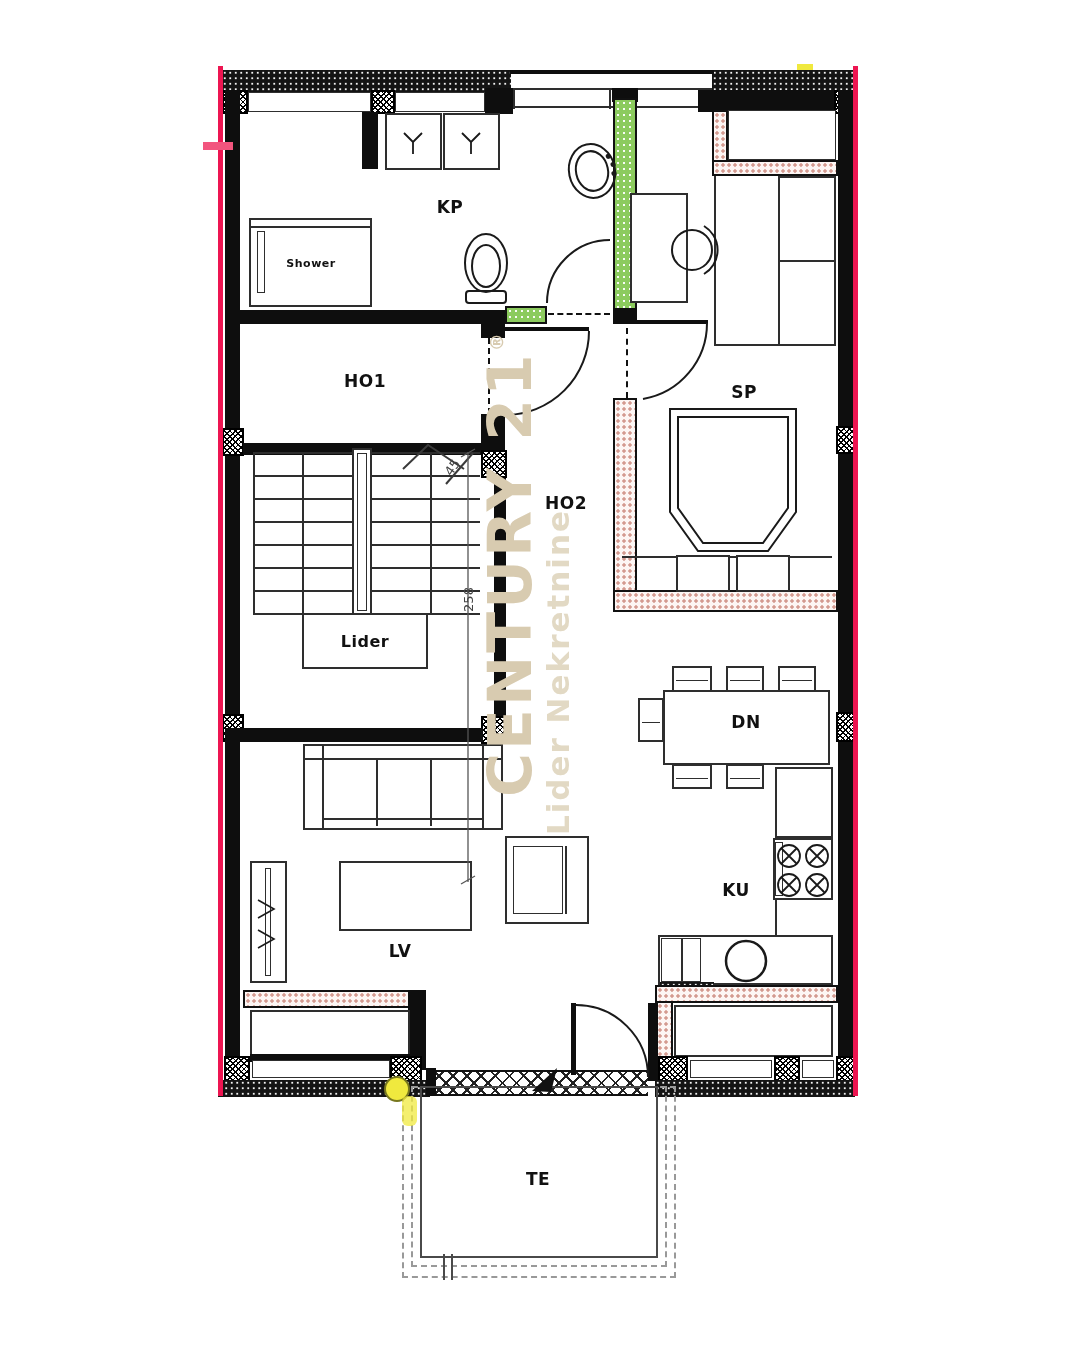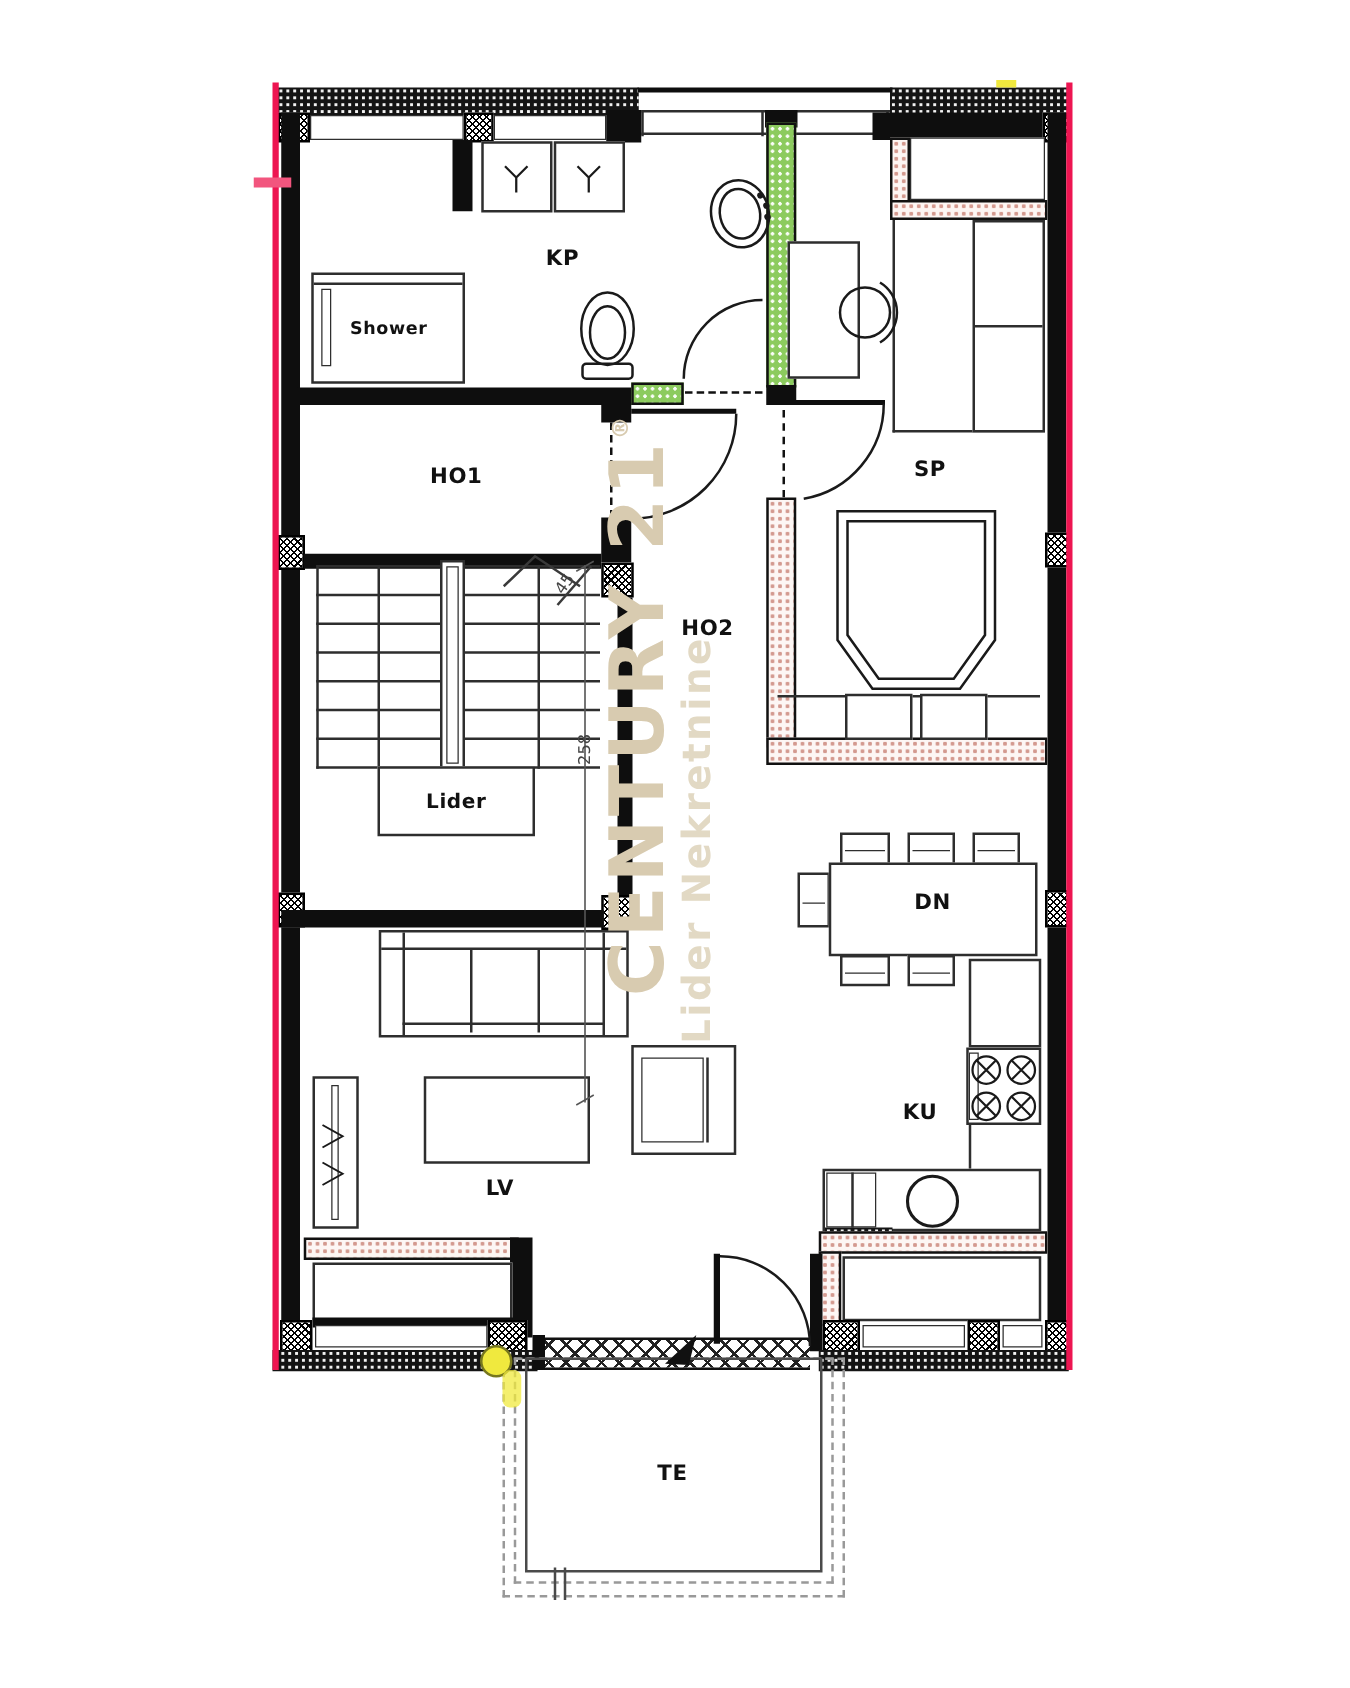--- a/index.html
+++ b/index.html
@@ -282,23 +282,23 @@
   </svg>
 
   <div class="watermark-main" style="left:315px;top:577px;width:380px;height:60px;">
     <span>CENTURY 21</span><sup>®</sup>
   </div>
   <div class="watermark-sub" style="left:373px;top:654px;width:370px;height:36px;">
     <span>Lider Nekretnine</span>
   </div>
 
   <div class="room-label" style="left:450px;top:207px;">KP</div>
-  <div class="room-label" style="left:311px;top:263px;font-size:14px;">Shower</div>
+  <div class="room-label" style="left:311px;top:263px;font-size:11px;">Shower</div>
   <div class="room-label" style="left:365px;top:381px;">HO1</div>
-  <div class="room-label" style="left:744px;top:376px;">SP</div>
+  <div class="room-label" style="left:744px;top:392px;">SP</div>
   <div class="room-label" style="left:566px;top:503px;">HO2</div>
   <div class="room-label" style="left:365px;top:641px;font-size:16px;">Lider</div>
   <div class="room-label" style="left:746px;top:722px;">DN</div>
   <div class="room-label" style="left:400px;top:951px;">LV</div>
   <div class="room-label" style="left:736px;top:890px;">KU</div>
   <div class="room-label" style="left:538px;top:1179px;">TE</div>
 
   <div class="dim" style="left:444px;top:460px;transform:rotate(-55deg);">45</div>
   <div class="dim" style="left:456px;top:592px;transform:rotate(-90deg);">258</div>
 

